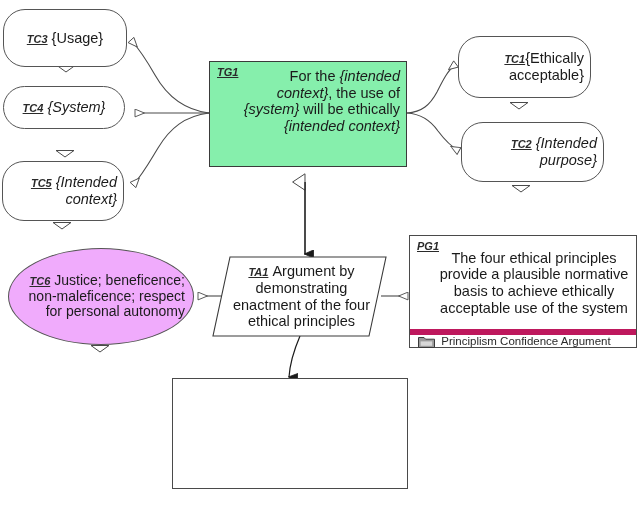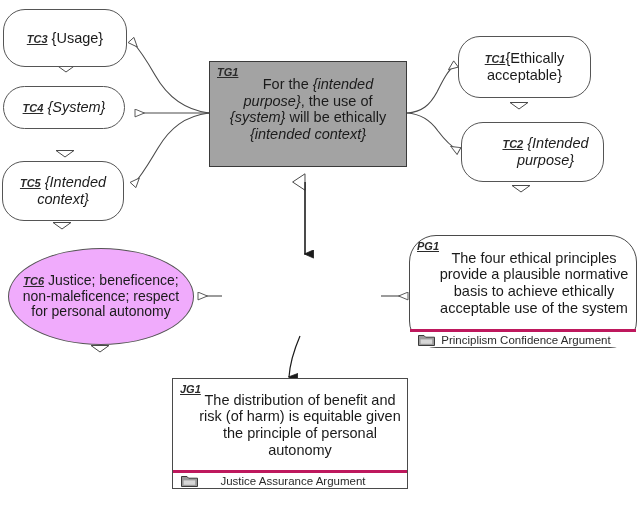--- a/index.html
+++ b/index.html
@@ -26,21 +26,21 @@
     width: 640px;
     height: 506px;
     pointer-events: none;
   }
   .node {
     position: absolute;
     box-sizing: border-box;
     display: flex;
     align-items: center;
     justify-content: center;
-    text-align: center;
+    text-align: right;
     line-height: 1.14;
     color: #1b1b1b;
   }
   
   .ctx {
     border: 1px solid #555;
     border-radius: 22px;
     background: #fff;
     font-size: 14.5px;
     padding: 2px 6px;
@@ -49,23 +49,23 @@
   .ellipse {
     border: 1px solid #555;
     border-radius: 50%;
     background: #f0abfc;
     font-size: 14px;
     padding: 2px 8px;
   }
   
   .rect {
     border: 1px solid #3a3a3a;
-    background: #a3a3a3;
+    background: #86efac;
     font-size: 14.5px;
-    padding: 12px 6px;
+    padding: 4px 6px;
   }
   
   .modbox {
     position: absolute;
     box-sizing: border-box;
     border: 1px solid #4a4a4a;
     background: #fff;
     display: flex;
     flex-direction: column;
   }
@@ -76,21 +76,21 @@
     justify-content: center;
     text-align: center;
     font-size: 14.5px;
     line-height: 1.14;
     padding: 3px 5px 2px 5px;
     box-sizing: border-box;
     position: relative;
   }
   .modbox .footer {
     flex: 0 0 auto;
-    border-top: 3px solid #be185d;
+    border-top: 6px solid #be185d;
     height: 18px;
     display: flex;
     align-items: center;
     justify-content: center;
     gap: 7px;
     font-size: 11.5px;
     color: #2a2a2a;
     background: #fff;
     padding-left: 6px;
     box-sizing: border-box;
@@ -216,60 +216,61 @@
   <div class="node ellipse" style="left:8px; top:248px; width:186px; height:97px;">
     <div>
       <span class="tagid">TC6</span><span class="txt">Justice; beneficence; non-maleficence; respect for personal autonomy</span>
     </div>
   </div>
 
   <div class="node rect" style="left:209px; top:61px; width:198px; height:106px; align-items:flex-start;">
     <div style="width:100%; padding-top:2px;">
       <span class="tagid abs">TG1</span>
       <span class="txt" style="display:block; padding-left:20px;"><span>For the </span><span class="it">{intended</span></span>
-      <span class="txt" style="display:block;"><span class="it">purpose}</span><span>, the use of</span></span>
+      <span class="txt" style="display:block;"><span class="it">context}</span><span>, the use of</span></span>
       <span class="txt" style="display:block;"><span class="it">{system}</span><span> will be ethically</span></span>
       <span class="txt it" style="display:block;">{intended context}</span>
     </div>
   </div>
 
   <div class="node ctx" style="left:458px; top:36px; width:133px; height:62px;">
     <div>
       <span class="tagid" style="margin-right:0px;">TC1</span><span class="txt">{Ethically acceptable}</span>
     </div>
   </div>
 
   <div class="node ctx" style="left:461px; top:122px; width:143px; height:60px;padding-left:32px;">
     <div>
       <span class="tagid">TC2</span><span class="txt it">{Intended purpose}</span>
     </div>
   </div>
 
-
-  <div class="modbox" style="left:409px; top:235px; width:228px; height:113px;border-radius:27px;">
+  <div style="position:absolute; left:212px; top:256px; width:175px; height:81px;">
+    <svg width="175" height="81" viewBox="0 0 175 81" style="position:absolute; left:0; top:0;" xmlns="http://www.w3.org/2000/svg">
+      <path d="M 18 1 L 174 1 L 157 80 L 1 80 Z" fill="#ffffff" stroke="#3a3a3a" stroke-width="1.1"></path>
+    </svg>
+    <div style="position:absolute; left:0; top:0; width:175px; height:81px; display:flex;
+                align-items:center; justify-content:center; text-align:center;
+                font-size:14.5px; line-height:1.14; padding:2px 4px 2px 8px; box-sizing:border-box;">
+      <div>
+        <span class="tagid">TA1</span><span class="txt">Argument by demonstrating enactment of the four ethical principles</span>
+      </div>
+    </div>
+  </div>
+
+  <div class="modbox" style="left:409px; top:235px; width:228px; height:113px;">
     <div class="body">
       <span class="tagid abs">PG1</span>
       <span class="txt" style="padding-left:22px;">The four ethical principles provide a plausible normative basis to achieve ethically acceptable use of the system</span>
     </div>
     <div class="footer">
       <svg class="foldericon" width="17" height="13" viewBox="0 0 17 13" xmlns="http://www.w3.org/2000/svg">
         <path d="M0.5 2.5 L6 2.5 L7.6 4.2 L16.5 4.2 L16.5 12.5 L0.5 12.5 Z" fill="#9a9a9a" stroke="#3a3a3a" stroke-width="1"></path>
         <rect x="2.6" y="6.4" width="11.6" height="4.4" fill="#d7d7d7" stroke="none"></rect>
       </svg>
       <span class="ftext">Principlism Confidence Argument</span>
     </div>
   </div>
 
   <div class="modbox" style="left:172px; top:378px; width:236px; height:111px;">
-    <div class="body">
-      <span class="tagid abs">JG1</span>
-      <span class="txt" style="padding-left:20px;">The distribution of benefit and risk (of harm) is equitable given the principle of personal autonomy</span>
-    </div>
-    <div class="footer">
-      <svg class="foldericon" width="17" height="13" viewBox="0 0 17 13" xmlns="http://www.w3.org/2000/svg">
-        <path d="M0.5 2.5 L6 2.5 L7.6 4.2 L16.5 4.2 L16.5 12.5 L0.5 12.5 Z" fill="#9a9a9a" stroke="#3a3a3a" stroke-width="1"></path>
-        <rect x="2.6" y="6.4" width="11.6" height="4.4" fill="#d7d7d7" stroke="none"></rect>
-      </svg>
-      <span class="ftext">Justice Assurance Argument</span>
-    </div>
   </div>
 
 </div>
 
 </body></html>

